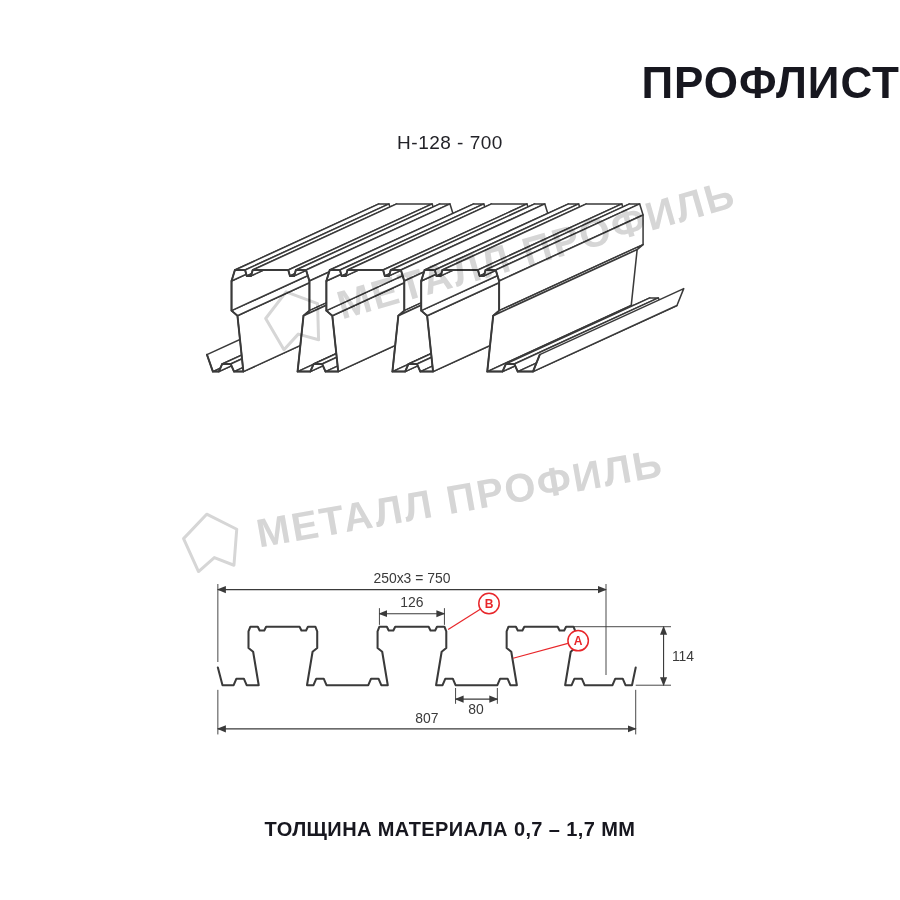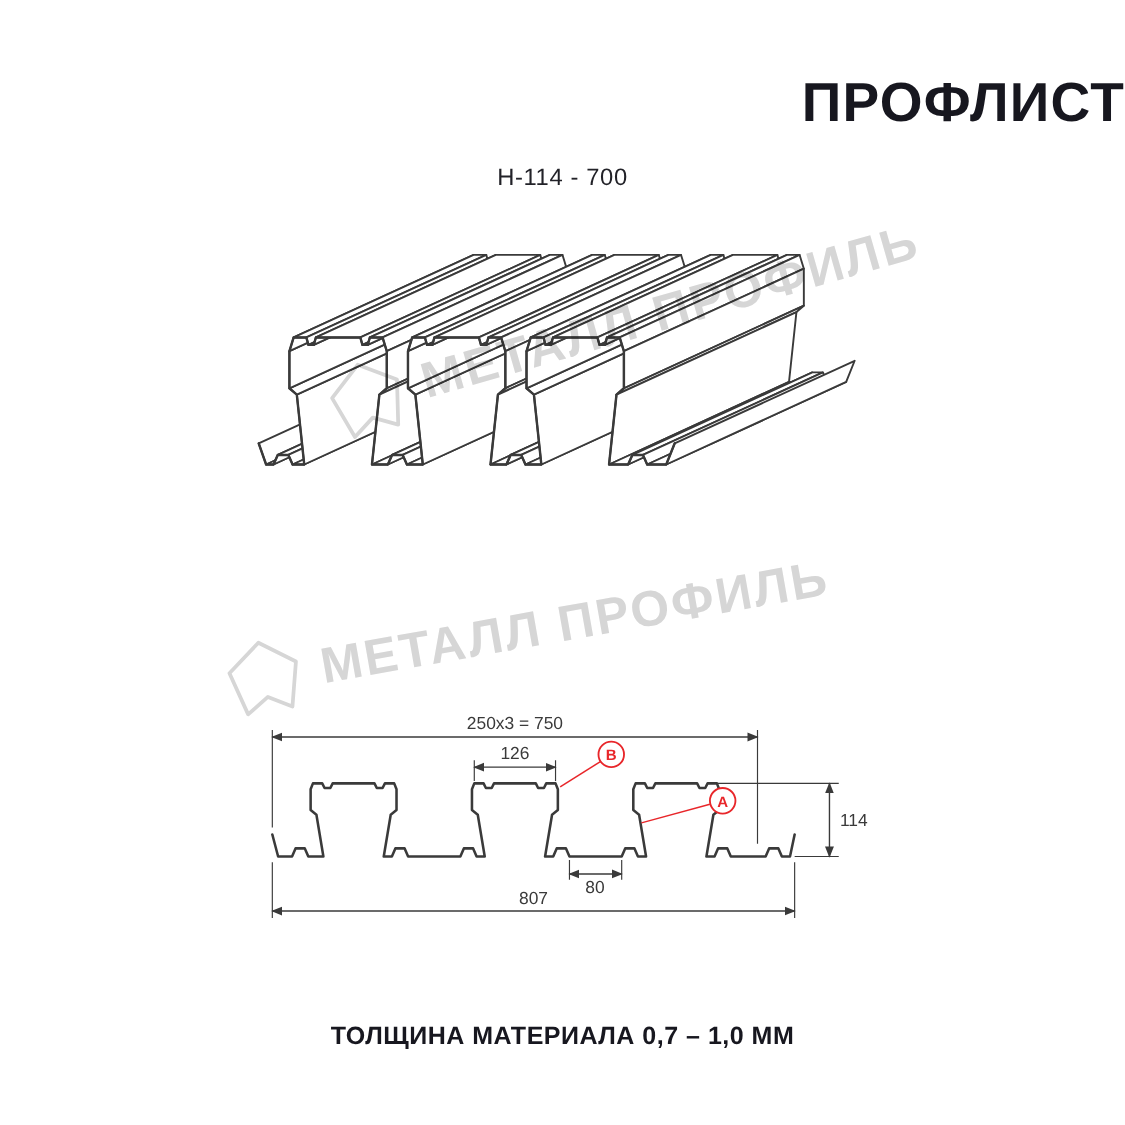--- a/index.html
+++ b/index.html
@@ -35,21 +35,21 @@
              mix-blend-mode:multiply;white-space:nowrap;pointer-events:none;}
   .watermark .wm-text{font-size:40px;font-weight:700;letter-spacing:2px;color:#d6d6d6;}
   .watermark svg{flex:0 0 auto;}
   .wm1{left:265px;top:296px;transform:rotate(-16deg);transform-origin:left center;}
   .wm2{left:182px;top:516px;transform:rotate(-10deg);transform-origin:left center;}
 </style>
 </head>
 <body>
 
 <div class="abs title">ПРОФЛИСТ</div>
-<div class="abs subtitle">Н-114 - 700</div>
+<div class="abs subtitle">Н-128 - 700</div>
 
 <svg id="iso" class="abs" style="left:200px;top:198px;" width="500" height="199" viewBox="0 0 590 235">
   <g id="iso-faces">
       <path d="M8,185 L15,205 L185,127 L178,107 Z"></path>
       <path d="M15,205 L22,205 L192,127 L185,127 Z"></path>
       <path d="M22,205 L26,196 L196,118 L192,127 Z"></path>
       <path d="M26,196 L36,196 L206,118 L196,118 Z"></path>
       <path d="M36,196 L40,205 L210,127 L206,118 Z"></path>
       <path d="M40,205 L51,205 L221,127 L210,127 Z"></path>
       <path d="M51,205 L44,139 L214,61 L221,127 Z"></path>
@@ -184,13 +184,13 @@
   <span class="wm-text">МЕТАЛЛ ПРОФИЛЬ</span>
 </div>
 
 <div class="watermark wm2">
   <svg width="60" height="62" viewBox="0 0 60 62">
     <path d="M30,3 L57,23 L48,58 L30,47 L12,58 L3,23 Z" fill="none" stroke="#d6d6d6" stroke-width="3" stroke-linejoin="round"></path>
   </svg>
   <span class="wm-text">МЕТАЛЛ ПРОФИЛЬ</span>
 </div>
 
-<div class="abs footer-note">ТОЛЩИНА МАТЕРИАЛА 0,7 – 1,0 ММ</div>
+<div class="abs footer-note">ТОЛЩИНА МАТЕРИАЛА 0,7 – 1,7 ММ</div>
 
 </body></html>

